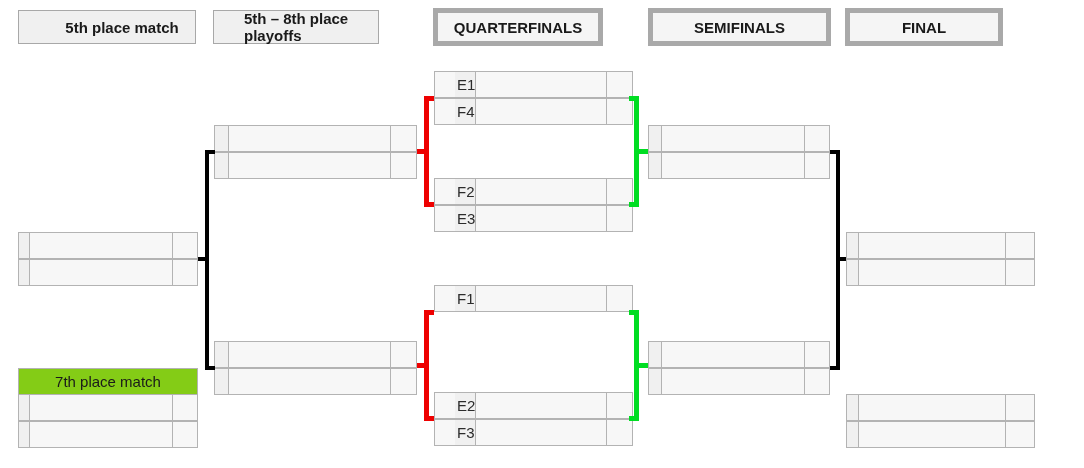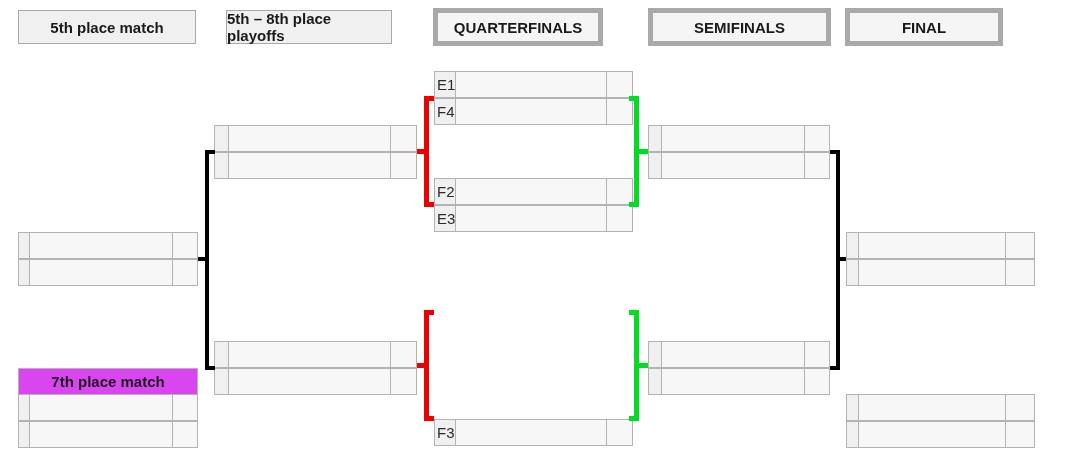--- a/index.html
+++ b/index.html
@@ -2,41 +2,41 @@
 <html><head>
 <meta charset="utf-8">
 <style>
   html,body{margin:0;padding:0;background:#ffffff;}
   #stage{position:relative;width:1084px;height:468px;background:#ffffff;overflow:hidden;
          font-family:"Liberation Sans",sans-serif;}
 
   
   .hdr{position:absolute;top:10px;height:34px;box-sizing:border-box;display:flex;
        align-items:center;justify-content:center;font-weight:bold;font-size:15px;color:#1a1a1a;}
-  .hdr.thin{background:#f0f0f0;border:1px solid #a8a8a8;}
+  .hdr.thin{background:#f0f0f0;border:1px solid #a8a8a8;padding-left:30px;}
   .hdr.thick{top:8px;height:38px;background:#f5f5f5;border:5px solid #a9a9a9;}
 
   
   .row{position:absolute;height:27px;box-sizing:border-box;display:flex;
        background:#f7f7f7;border:1px solid #b3b3b3;}
   .row .lbl{box-sizing:border-box;border-right:1px solid #b3b3b3;background:#f0f0f0;
             font-size:15px;color:#2b2b2b;display:flex;align-items:center;padding-left:2px;overflow:hidden;}
   .row .name{flex:1;background:#f7f7f7;}
   .row .score{box-sizing:border-box;border-left:1px solid #b3b3b3;background:#f7f7f7;}
 
-  .qf{left:434px;width:199px;} .qf .lbl{width:21px;} .qf .score{width:26px;}
+  .qf{left:434px;width:199px;} .qf .lbl{width:21px;margin-left:20px;} .qf .score{width:26px;}
   .sf{left:648px;width:182px;} .sf .lbl{width:13px;} .sf .score{width:25px;}
   .po{left:214px;width:203px;} .po .lbl{width:14px;} .po .score{width:26px;}
   .p5{left:18px;width:180px;}  .p5 .lbl{width:11px;} .p5 .score{width:25px;}
   .fi{left:846px;width:189px;} .fi .lbl{width:12px;} .fi .score{width:29px;}
 
   
-  .subhdr{position:absolute;top:368px;height:27px;box-sizing:border-box;background:#d946ef;
+  .subhdr{position:absolute;top:368px;height:27px;box-sizing:border-box;background:#84cc16;
           border:1px solid #b3b3b3;display:flex;align-items:center;justify-content:center;
-          font-weight:bold;font-size:15px;color:#1a1a1a;}
+          font-weight:normal;font-size:15px;color:#1a1a1a;}
 
   
   .conn{position:absolute;box-sizing:border-box;}
   .br-red{left:424px;width:10px;height:111px;
           border-left:5px solid #ee0000;border-top:5px solid #ee0000;border-bottom:5px solid #ee0000;}
   .br-green{left:629px;width:10px;height:111px;
           border-right:5px solid #00dd22;border-top:5px solid #00dd22;border-bottom:5px solid #00dd22;}
   .br-black-left{left:205px;top:150px;width:10px;height:220px;
           border-left:4px solid #000;border-top:4px solid #000;border-bottom:4px solid #000;}
   .br-black-right{left:830px;top:150px;width:10px;height:220px;
@@ -46,21 +46,21 @@
   .stub.green{background:#00dd22;left:639px;width:9px;height:5px;}
   .stub.blackL{background:#000;left:198px;width:7px;height:4px;}
   .stub.blackR{background:#000;left:840px;width:6px;height:4px;}
 </style>
 </head>
 <body>
 
 <div id="stage">
 
   <div class="hdr thin" style="left:18px;width:178px">5th place match</div>
-  <div class="hdr thin" style="left:226px;width:166px">5th – 8th place playoffs</div>
+  <div class="hdr thin" style="left:213px;width:166px">5th – 8th place playoffs</div>
   <div class="hdr thick" style="left:433px;width:170px">QUARTERFINALS</div>
   <div class="hdr thick" style="left:648px;width:183px">SEMIFINALS</div>
   <div class="hdr thick" style="left:845px;width:158px">FINAL</div>
 
   <div class="row qf" style="top:71px">
     <div class="lbl">E1</div>
     <div class="name"></div>
     <div class="score"></div>
   </div>
   <div class="row qf" style="top:98px">
@@ -73,21 +73,31 @@
     <div class="lbl">F2</div>
     <div class="name"></div>
     <div class="score"></div>
   </div>
   <div class="row qf" style="top:205px">
     <div class="lbl">E3</div>
     <div class="name"></div>
     <div class="score"></div>
   </div>
 
-
+  <div class="row qf" style="top:285px">
+    <div class="lbl">F1</div>
+    <div class="name"></div>
+    <div class="score"></div>
+  </div>
+
+  <div class="row qf" style="top:392px">
+    <div class="lbl">E2</div>
+    <div class="name"></div>
+    <div class="score"></div>
+  </div>
   <div class="row qf" style="top:419px">
     <div class="lbl">F3</div>
     <div class="name"></div>
     <div class="score"></div>
   </div>
 
   <div class="row sf" style="top:125px">
     <div class="lbl"></div>
     <div class="name"></div>
     <div class="score"></div>

